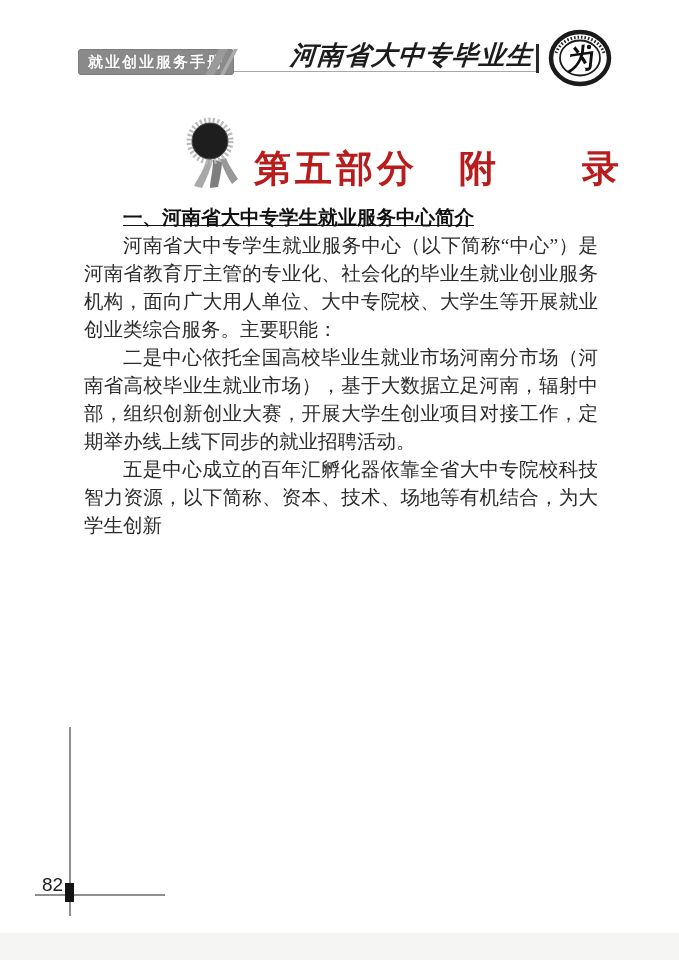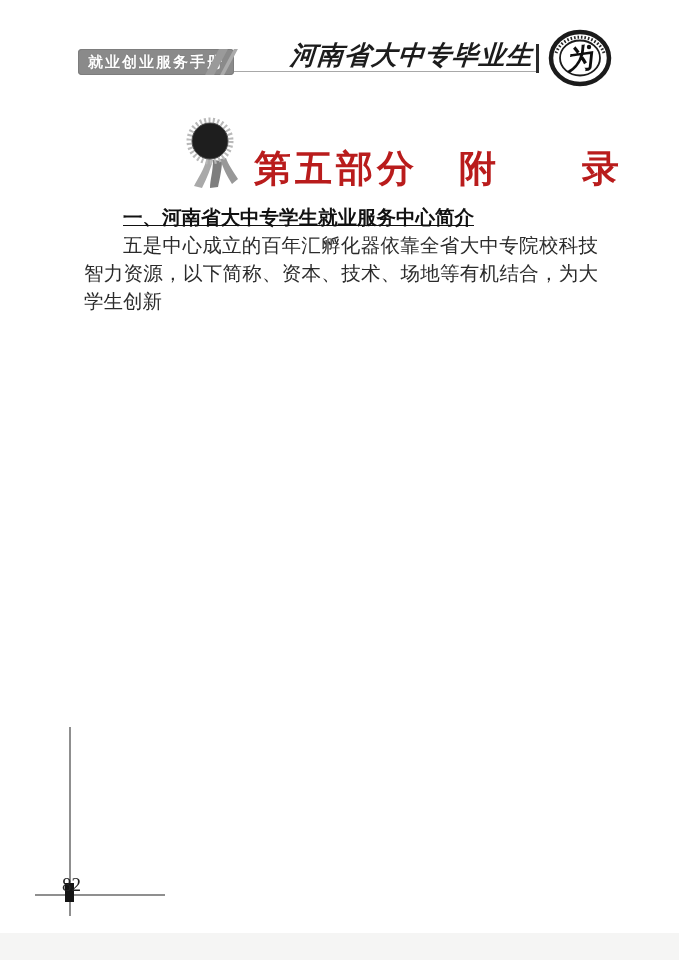--- a/index.html
+++ b/index.html
@@ -67,21 +67,21 @@
     margin:0 0 0 0;
     text-decoration:underline;
   }
 
   
   .margin-vline{position:absolute;left:69px;top:727px;width:2px;height:189px;background:#8f8f8f;}
   .margin-hline{position:absolute;left:35px;top:894px;width:130px;height:2px;background:#8f8f8f;}
   .margin-block{position:absolute;left:65px;top:883px;width:9px;height:19px;background:#141414;}
   .page-number{
     position:absolute;left:42px;top:874px;
-    font-size:19px;color:#222;font-family:Liberation Serif, serif;margin-left:20px;
+    font-size:19px;color:#222;font-family:Liberation Sans, sans-serif;
   }
   .footer-band{
     position:absolute;left:0;bottom:0;width:679px;height:27px;background:#f5f5f4;
   }
 </style>
 </head>
 <body>
 
 <div class="page">
 
@@ -112,20 +112,22 @@
       <path d="M37,43 C41,54 44,60 49,68 L55,63 C50,55 45,48 43,42 Z" fill="#989898"></path>
       <circle cx="27" cy="25" r="21" fill="none" stroke="#b9b9b9" stroke-width="5" stroke-dasharray="2 2.4"></circle>
       <circle cx="27" cy="25" r="18" fill="#1e1e1e"></circle>
       <circle cx="27" cy="25" r="18" fill="none" stroke="#4a4a4a" stroke-width="1"></circle>
     </svg>
   </div>
   <div class="part-title">第五部分　附　　录</div>
 
   <div class="body-text">
     <p class="section-heading">一、河南省大中专学生就业服务中心简介</p>
+    <p>河南省大中专学生就业服务中心（以下简称“中心”）是河南省教育厅主管的专业化、社会化的毕业生就业创业服务机构，面向广大用人单位、大中专院校、大学生等开展就业创业类综合服务。主要职能：</p>
+    <p>二是中心依托全国高校毕业生就业市场河南分市场（河南省高校毕业生就业市场），基于大数据立足河南，辐射中部，组织创新创业大赛，开展大学生创业项目对接工作，定期举办线上线下同步的就业招聘活动。</p>
     <p>五是中心成立的百年汇孵化器依靠全省大中专院校科技智力资源，以下简称、资本、技术、场地等有机结合，为大学生创新</p>
   </div>
 
   <div class="margin-vline"></div>
   <div class="margin-hline"></div>
   <div class="margin-block"></div>
   <div class="page-number">82</div>
   <div class="footer-band"></div>
 
 </div>

